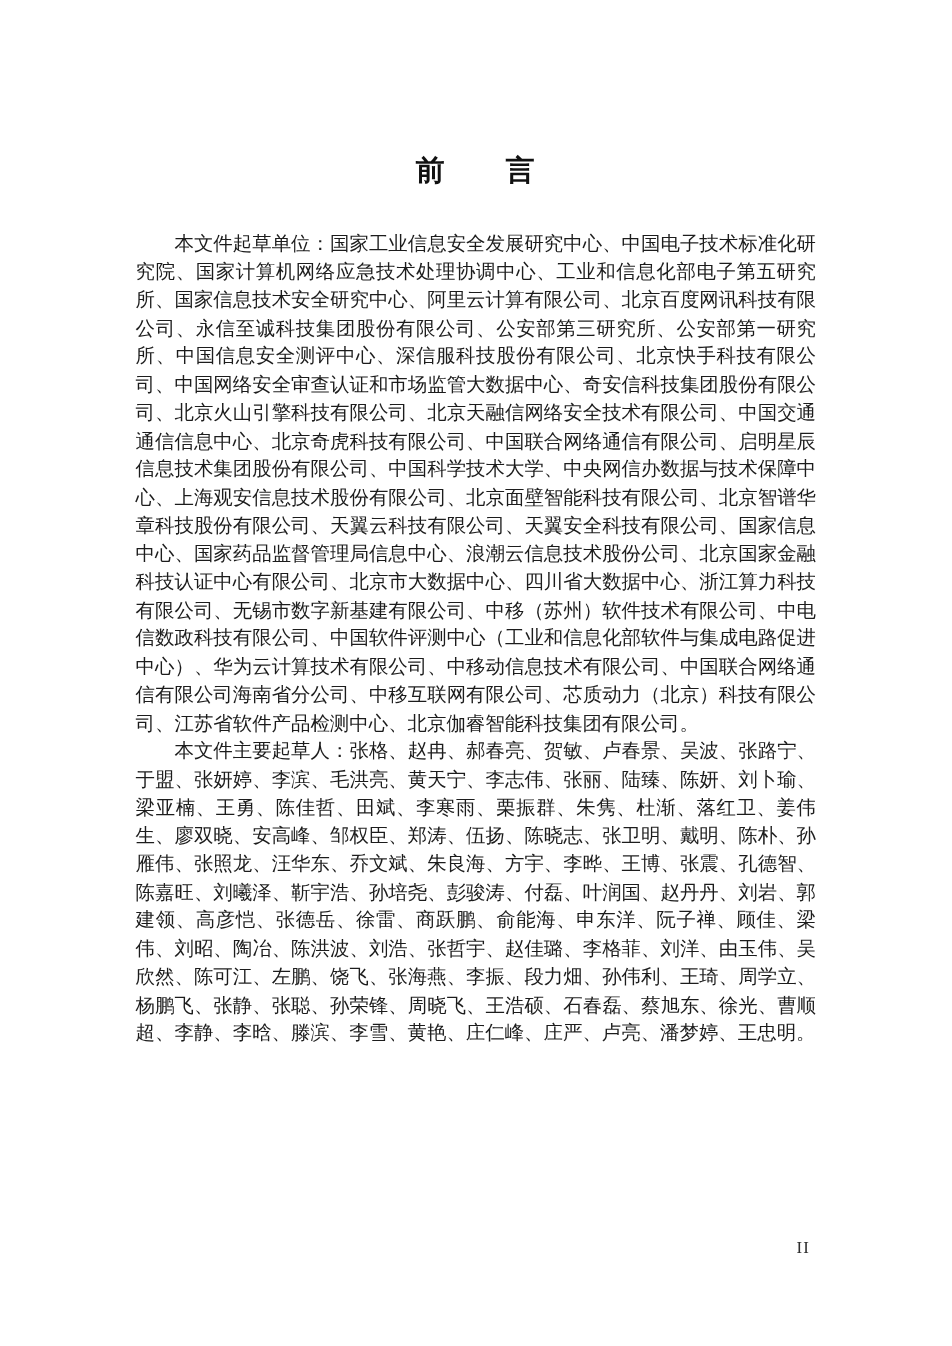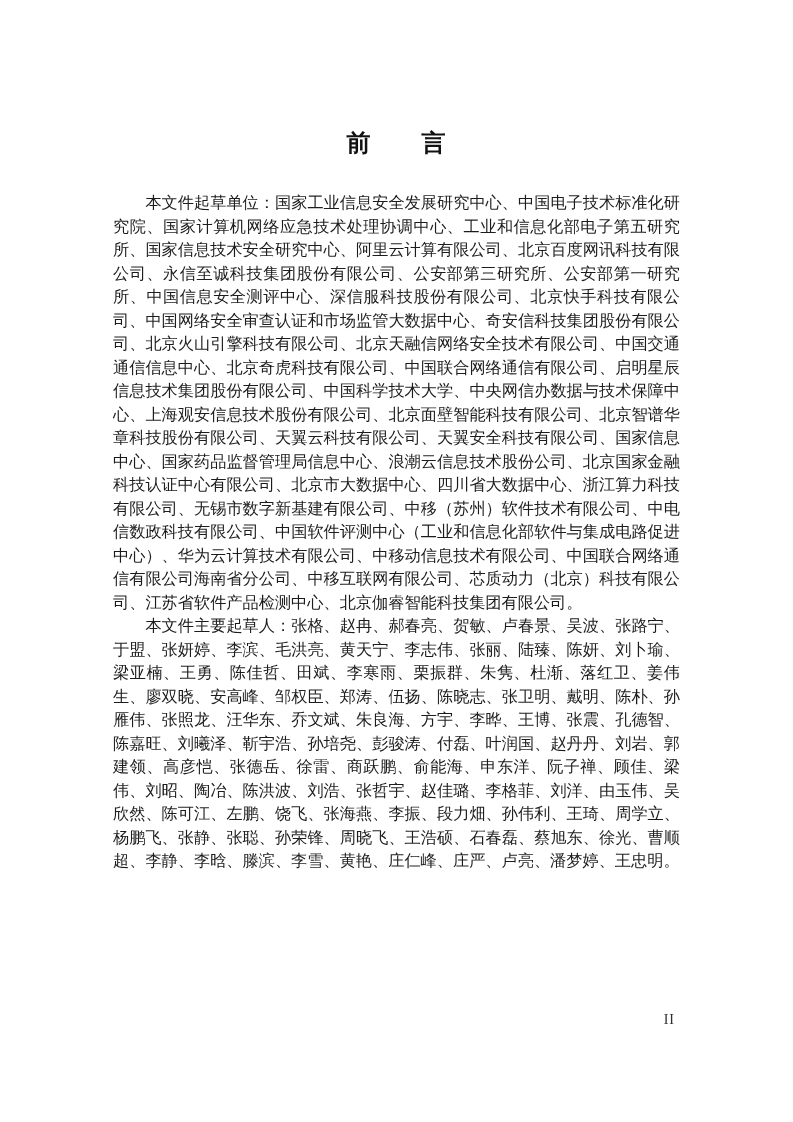--- a/index.html
+++ b/index.html
@@ -31,21 +31,21 @@
   .para {
     font-size: 16.2px;
     line-height: 23.5px;
     text-align: justify;
     text-justify: inter-ideograph;
     text-indent: 2em;
     word-break: break-all;
   }
   .page-number {
     position: absolute;
-    top: 1012px;
+    top: 1033px;
     right: 118px;
     font-size: 14px;
     color: #2e2e2e;
     letter-spacing: 1px;
   }
 </style>
 </head>
 <body>
 
 <div class="page">

